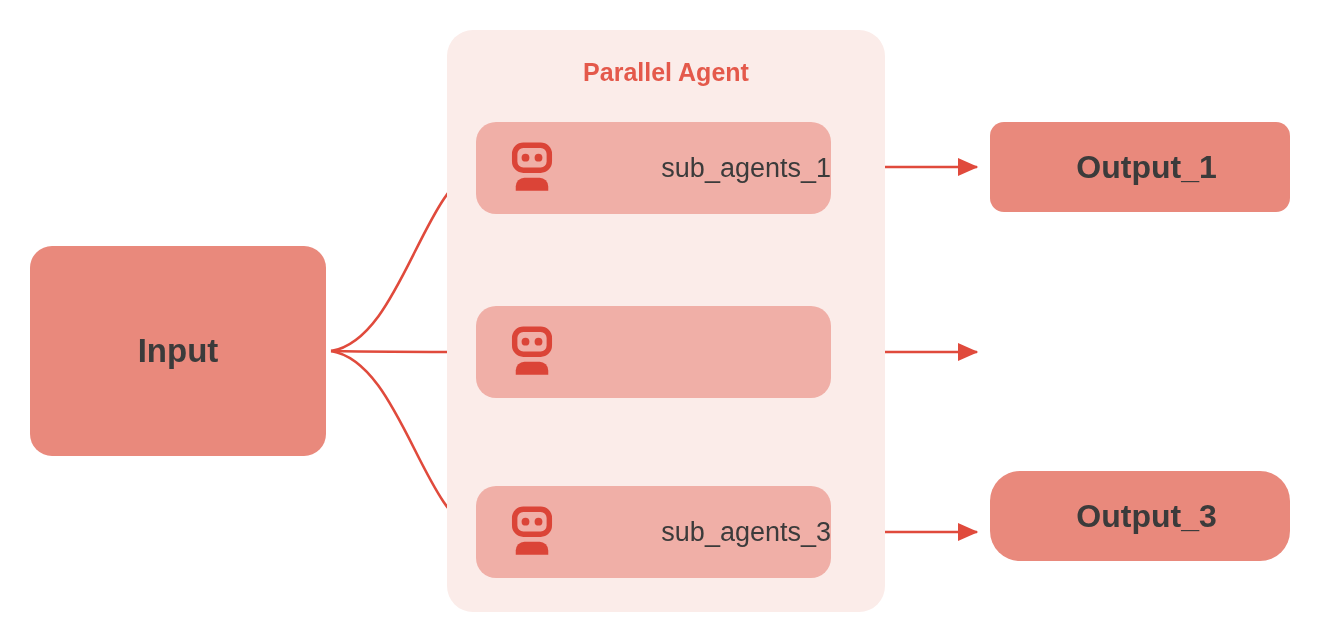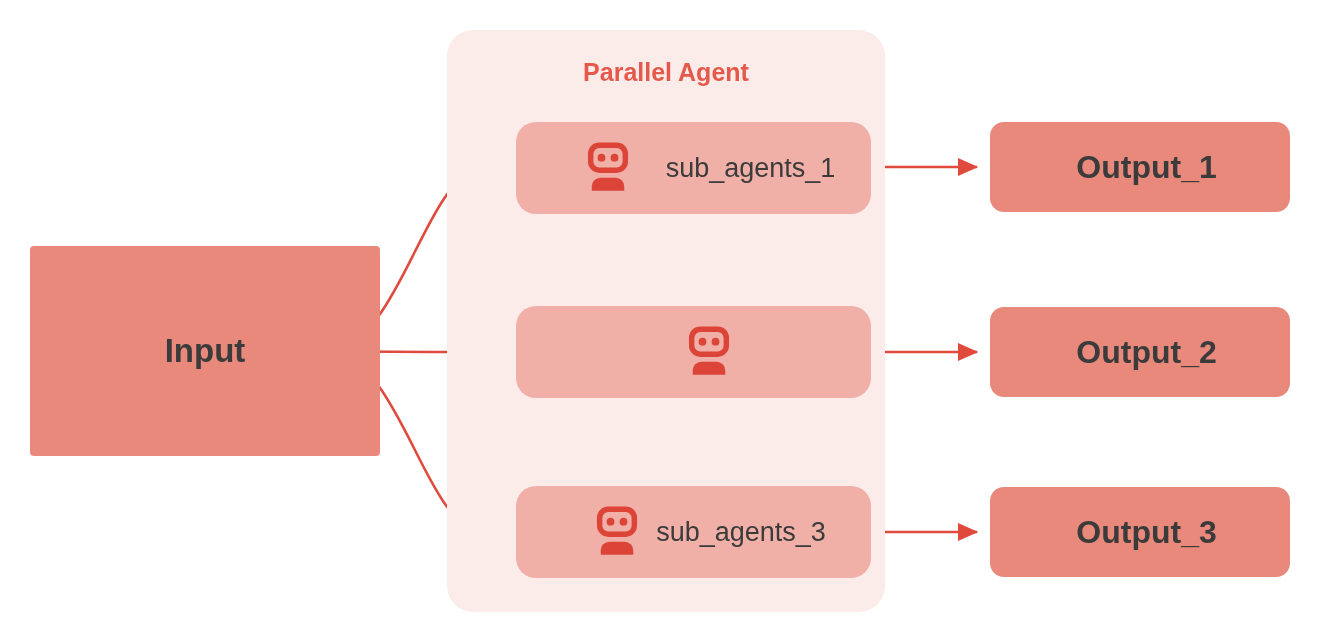--- a/index.html
+++ b/index.html
@@ -23,23 +23,23 @@
     overflow:hidden;
   }
   .node{
     position:absolute;
     display:flex;
     align-items:center;
     justify-content:center;
   }
   .input-node{
     left:30px; top:246px;
-    width:350px; height:210px;
+    width:296px; height:210px;
     background:var(--node-fill);
-    border-radius:4px;
+    border-radius:22px;
     text-align:right;
   }
   .input-node .label{
     font-size:33px;
     font-weight:700;
     color:var(--label-text);
   }
   .parallel-container{
     position:absolute;
     left:447px; top:30px;
@@ -50,25 +50,25 @@
   .parallel-title{
     position:absolute;
     left:0; right:0;
     top:28px;
     text-align:center;
     font-size:25px;
     font-weight:600;
     color:var(--title-text);
   }
   .sub-agent{
-    left:516px;
+    left:476px;
     width:355px; height:92px;
     background:var(--sub-agent-fill);
     border-radius:20px;
-    justify-content:center;
+    justify-content:space-between;
     padding-left:30px;
     gap:32px;
   }
   .sub-agent .label{
     font-size:27px;
     font-weight:400;
     color:var(--label-text);
   }
   .sub-agent-1{top:122px;}
   .sub-agent-2{top:306px;}
@@ -80,21 +80,21 @@
     border-radius:14px;
   }
   .output-node .label{
     font-size:32px;
     font-weight:700;
     color:var(--label-text);
     margin-left:13px;
   }
   .output-1{top:122px;}
   .output-2{top:307px;}
-  .output-3{top:487px;}
+  .output-3{top:471px;border-radius:30px;}
   .robot-icon{
     width:52px; height:56px;
     color:var(--icon);
     flex:0 0 auto;
   }
   .arrow-layer{
     position:absolute;
     left:0; top:0;
     width:1336px; height:624px;
     pointer-events:none;
@@ -161,21 +161,18 @@
       <circle cx="30" cy="14.5" r="3.6" fill="currentColor"></circle>
       <path d="M9,45 v-4 a8,8 0 0 1 8,-8 h14 a8,8 0 0 1 8,8 v4 z" fill="currentColor"></path>
     </svg>
     <span class="label">sub_agents_3</span>
   </div>
 
   <div class="node output-node output-1">
     <span class="label">Output_1</span>
   </div>
 
-  <div class="node output-node output-2">
-    <span class="label">Output_2</span>
-  </div>
 
   <div class="node output-node output-3">
     <span class="label">Output_3</span>
   </div>
 
 </div>
 
 </body></html>

